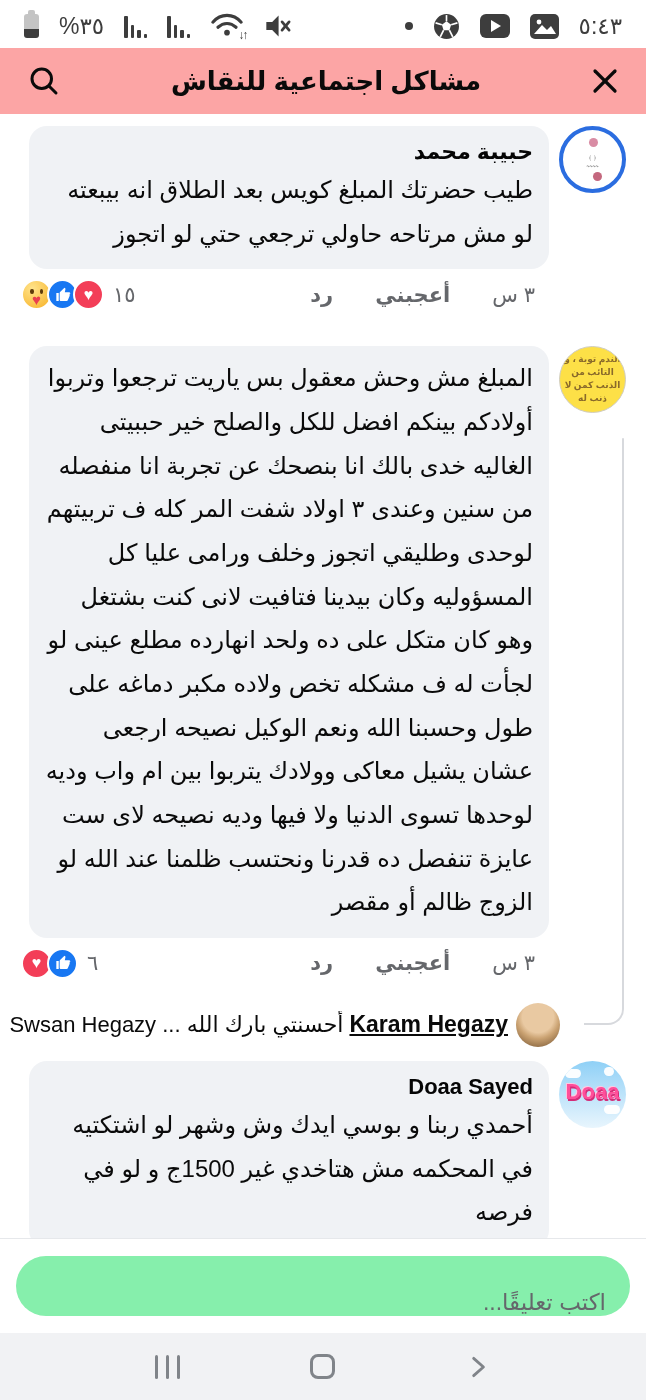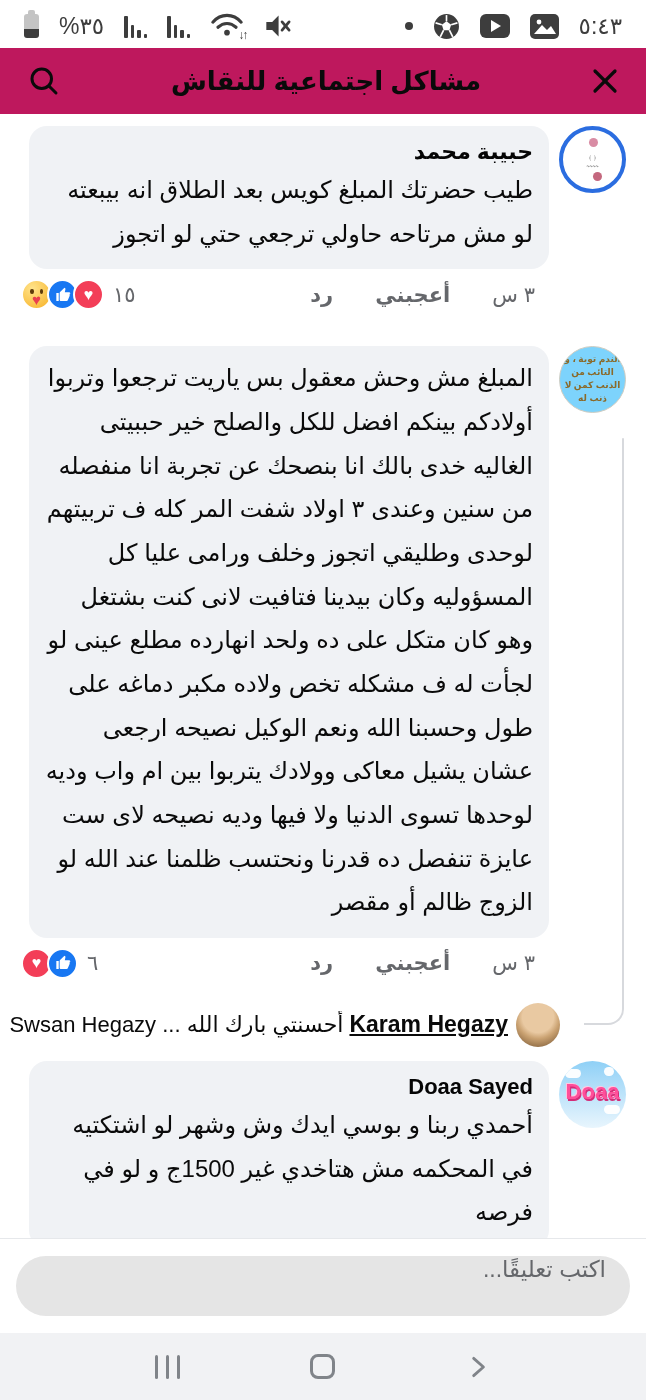--- a/index.html
+++ b/index.html
@@ -23,34 +23,34 @@
   .wifi svg { display:block; }
   .wifi .arrows { position:absolute; right:-2px; bottom:-2px; font-size:12px; color:#3d3d3d; letter-spacing:-2px; }
   .notifdot { width:8px; height:8px; border-radius:50%; background:#3d3d3d; }
   .appicon { width:30px; height:24px; border-radius:6px; background:#3d3d3d;
     display:flex; align-items:center; justify-content:center; position:relative; }
   .yt-tri { width:0; height:0; border-top:6px solid transparent; border-bottom:6px solid transparent;
     border-left:10px solid #fff; margin-left:2px; }
 
   
   .appbar { height:66px; direction:ltr; display:flex; align-items:center;
-    justify-content:space-between; padding:0 26px; background:#be185d; }
+    justify-content:space-between; padding:0 26px; background:#fca5a5; }
   .appbar .title { font-size:26px; font-weight:bold; color:#0a0a0a; }
 
   
   .content { height:1124px; overflow:hidden; padding-top:12px; }
   .comment { display:flex; align-items:flex-start; padding:0 20px 0 0; margin-bottom:4px; }
   .avatar { width:67px; height:67px; border-radius:50%; flex:0 0 auto; margin-left:10px;
     position:relative; overflow:hidden; }
   .av-habiba { background:#fff; border:4px solid #2b6de0; }
   .av-habiba .fl { position:absolute; width:9px; height:9px; border-radius:50%; background:#d98ca4; }
   .av-habiba .fl.a{top:8px;left:26px;} .av-habiba .fl.b{bottom:8px;left:30px;background:#c4687e;}
   .av-habiba .tx { position:absolute; top:24px; left:10px; right:10px; font-size:6px;
     color:#9a9a9a; text-align:center; line-height:1.4; }
-  .av-swsan { background:#7dd3fc; border:1px solid #d0cdc2; }
+  .av-swsan { background:#fde047; border:1px solid #d0cdc2; }
   .av-swsan .cal { position:absolute; inset:6px 4px; font-size:9px; font-weight:bold;
     color:#8a6a2a; text-align:center; line-height:1.45; overflow:hidden; }
   .av-karam { width:44px; height:44px; margin-left:8px;
     background:radial-gradient(circle at 50% 32%,#e9c9a2 0 42%,#caa272 58%,#8d6a43 85%,#6e5234); }
   .av-doaa { background:linear-gradient(180deg,#8fd0f6 0%,#c6e7fb 60%,#e8f5fd 100%); }
   .av-doaa .dtxt { position:absolute; top:18px; left:0; right:0; text-align:center;
     font-size:22px; font-weight:bold; color:#ff4f9a; text-shadow:1px 2px 0 #d42c77, -1px -1px 0 #ffc9e2; }
   .av-doaa .cloud { position:absolute; width:16px; height:9px; border-radius:8px; background:#ffffff; opacity:.95; }
   .av-doaa .c1{top:8px;left:6px;} .av-doaa .c2{top:44px;right:6px;} .av-doaa .c3{top:6px;right:12px;width:10px;}
 
@@ -84,22 +84,22 @@
   .thread-elbow { position:absolute; right:22px; bottom:28px; width:40px; height:30px;
     border-right:2.5px solid #D7D9DD; border-bottom:2.5px solid #D7D9DD;
     border-bottom-right-radius:16px; }
   .reply-row { display:flex; align-items:center; padding:14px 86px 6px 0; }
   .reply-line { font-size:22px; color:#0a0a0a; white-space:nowrap; overflow:hidden; }
   .reply-line b { font-size:23px;text-decoration:underline; }
 
   
   .composer { position:absolute; left:0; right:0; top:1238px; height:95px; background:#fff;
     border-top:1px solid #E6E8EB; display:flex; align-items:center; padding:0 16px; }
-  .pill { flex:1; height:60px; background:#e5e5e5; border-radius:30px;
-    display:flex; align-items:flex-start; padding:0 24px; }
+  .pill { flex:1; height:60px; background:#86efac; border-radius:30px;
+    display:flex; align-items:flex-end; padding:0 24px; }
   .pill span { font-size:23px; color:#65676B; }
 
   
   .navbar { position:absolute; left:0; right:0; top:1333px; height:67px; background:#F1F2F4;
     direction:ltr; display:flex; align-items:center; justify-content:space-around; padding:0 90px; }
   .nav-recents { display:flex; gap:8px; }
   .nav-recents i { display:block; width:3px; height:24px; background:#808489; border-radius:2px; }
   .nav-home { width:25px; height:25px; border:3px solid #808489; border-radius:8px; }
 </style>
 </head>

